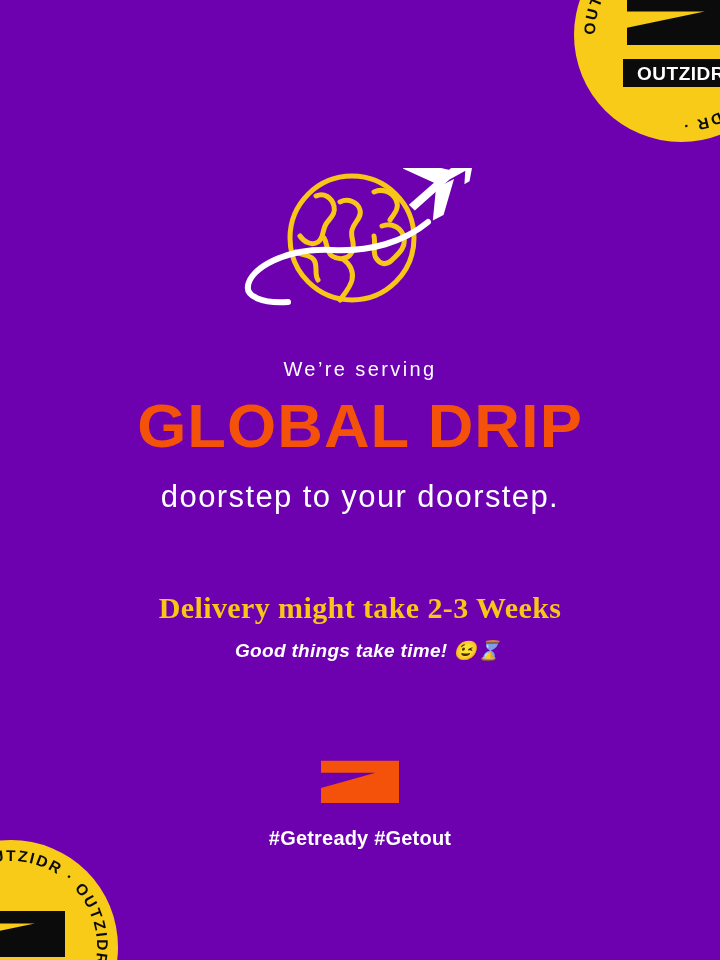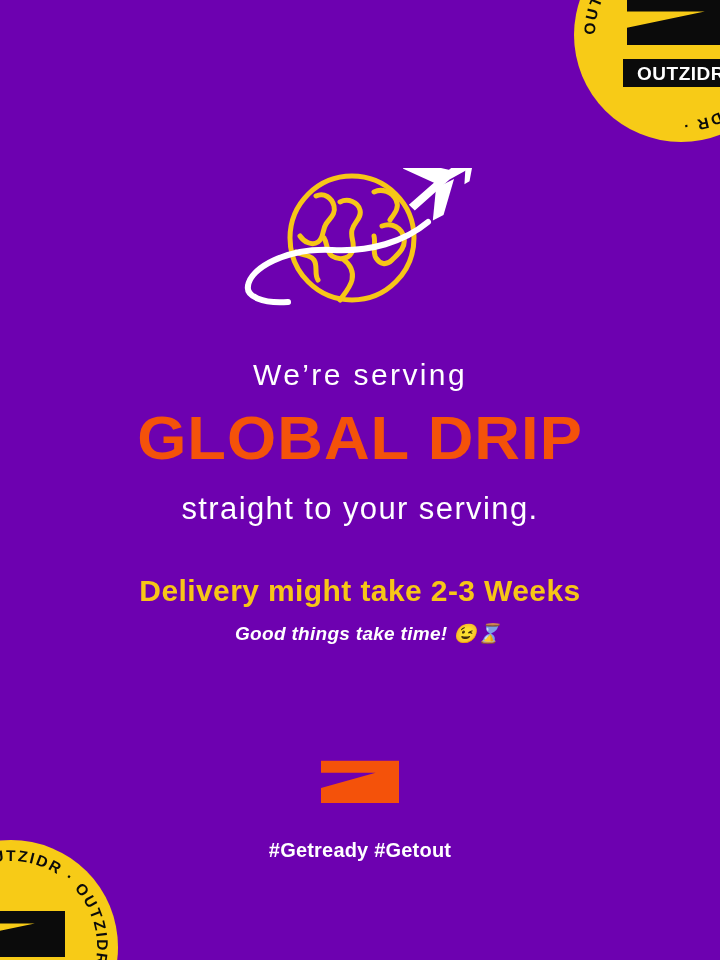--- a/index.html
+++ b/index.html
@@ -84,21 +84,21 @@
 
   
   #copy {
     position: absolute;
     left: 0; right: 0;
     top: 358px;
     text-align: center;
   }
   #eyebrow {
     color: #ffffff;
-    font-size: 30px;
+    font-size: 20px;
     font-weight: 300;
     letter-spacing: 2.4px;
     line-height: 1.15;
   }
   #headline {
     color: #F4520A;
     font-size: 62px;
     font-weight: bold;
     letter-spacing: 1px;
     line-height: 1.0;
@@ -112,21 +112,22 @@
     letter-spacing: 1.4px;
     line-height: 1.15;
     margin-top: 22px;
   }
   #delivery {
     color: #F7C617;
     font-size: 30px;
     font-weight: bold;
     letter-spacing: 0.4px;
     line-height: 1.1;
-    margin-top: 48px;
+    margin-top: 76px;
+    font-family: Liberation Serif, serif;
   }
   #reassurance {
     color: #ffffff;
     font-size: 19px;
     font-weight: bold;
     font-style: italic;
     letter-spacing: 0.3px;
     line-height: 1.2;
     margin-top: 16px;
     padding-left: 16px;
@@ -144,21 +145,21 @@
     height: 58px;
     margin: 0 auto;
     background: #F4520A;
     clip-path: polygon(0% 0%, 100% 0%, 100% 100%, 0% 100%, 0% 74%, 70% 48%, 0% 48%, 0% 27%, 100% 27%, 100% 0%);
   }
   #hashtags {
     color: #ffffff;
     font-size: 20px;
     font-weight: bold;
     letter-spacing: 0.2px;
-    margin-top: 36px;
+    margin-top: 24px;
   }
 </style>
 </head>
 <body>
 
 <div id="poster">
 
   <div class="badge" id="badge-tr">
     <div class="badge-ring">
       <svg viewBox="0 0 214 214" aria-hidden="true">
@@ -218,21 +219,21 @@
         <path d="M38 26 L18 52 L30 53 L58 28 Z" fill="#FFFFFF"></path>
         <path d="M74 20 L64 4 L70 4 L82 19 Z" fill="#FFFFFF"></path>
         <path d="M74 24 L64 38 L70 38 L82 25 Z" fill="#FFFFFF"></path>
       </g>
     </svg>
   </div>
 
   <div id="copy">
     <div id="eyebrow">We’re serving</div>
     <div id="headline">GLOBAL DRIP</div>
-    <div id="subline">straight to your serving.</div>
+    <div id="subline">doorstep to your doorstep.</div>
     <div id="delivery">Delivery might take 2-3 Weeks</div>
     <div id="reassurance">Good things take time! 😉⌛</div>
   </div>
 
   <div id="footer">
     <div id="brand-mark"></div>
     <div id="hashtags">#Getready #Getout</div>
   </div>
 
 </div>

